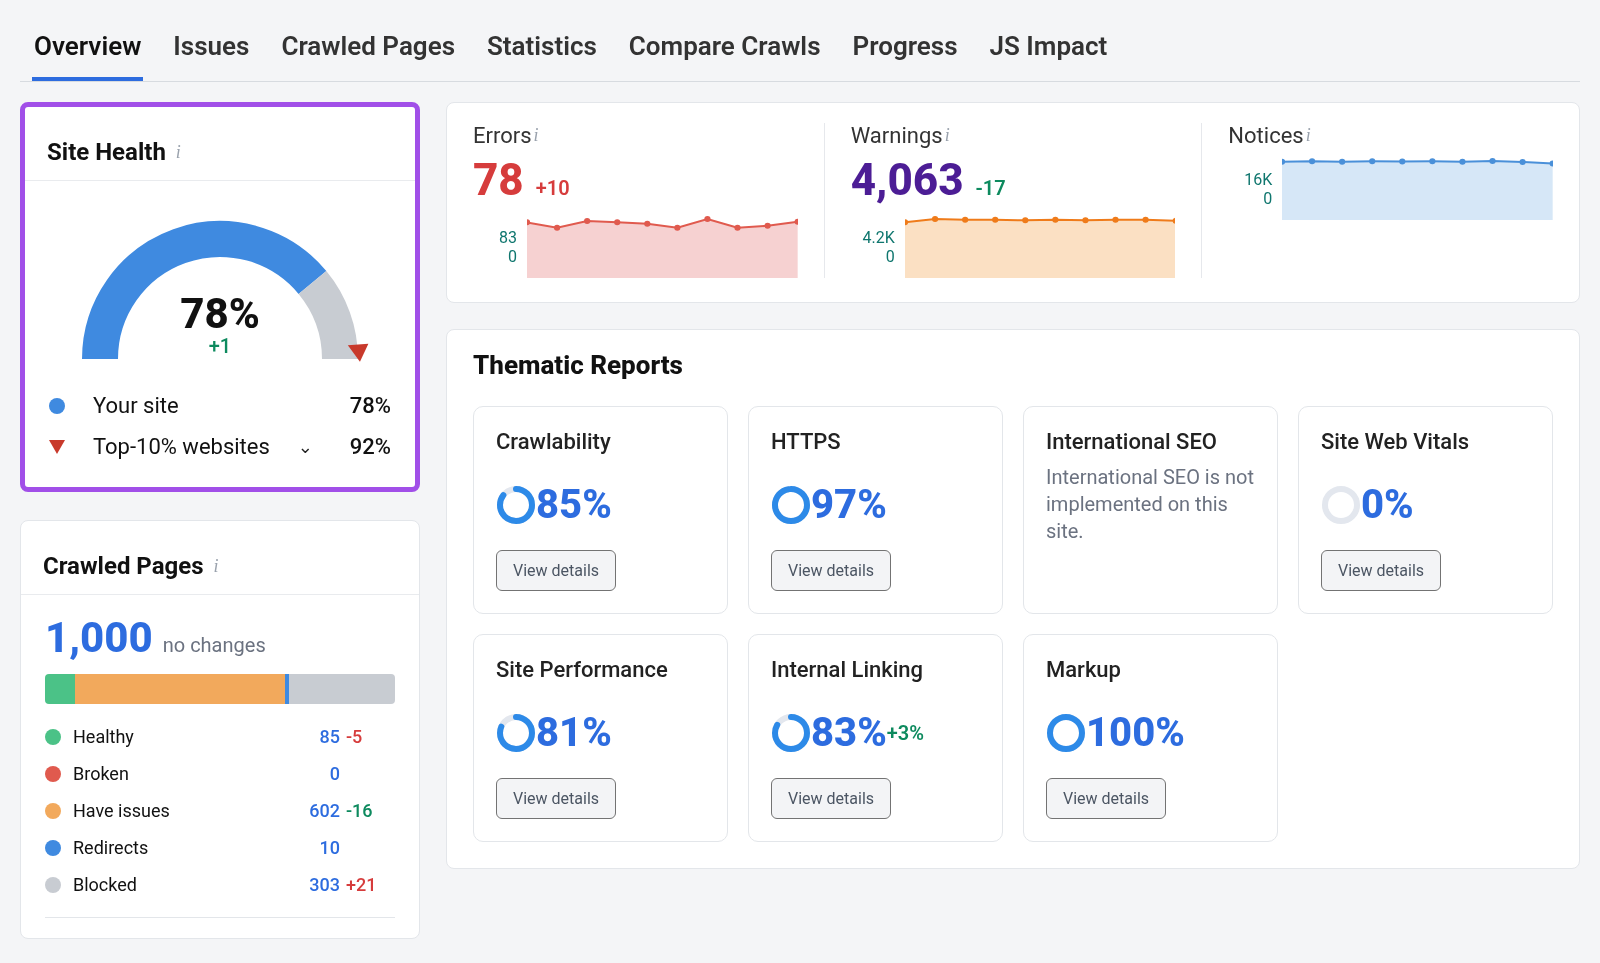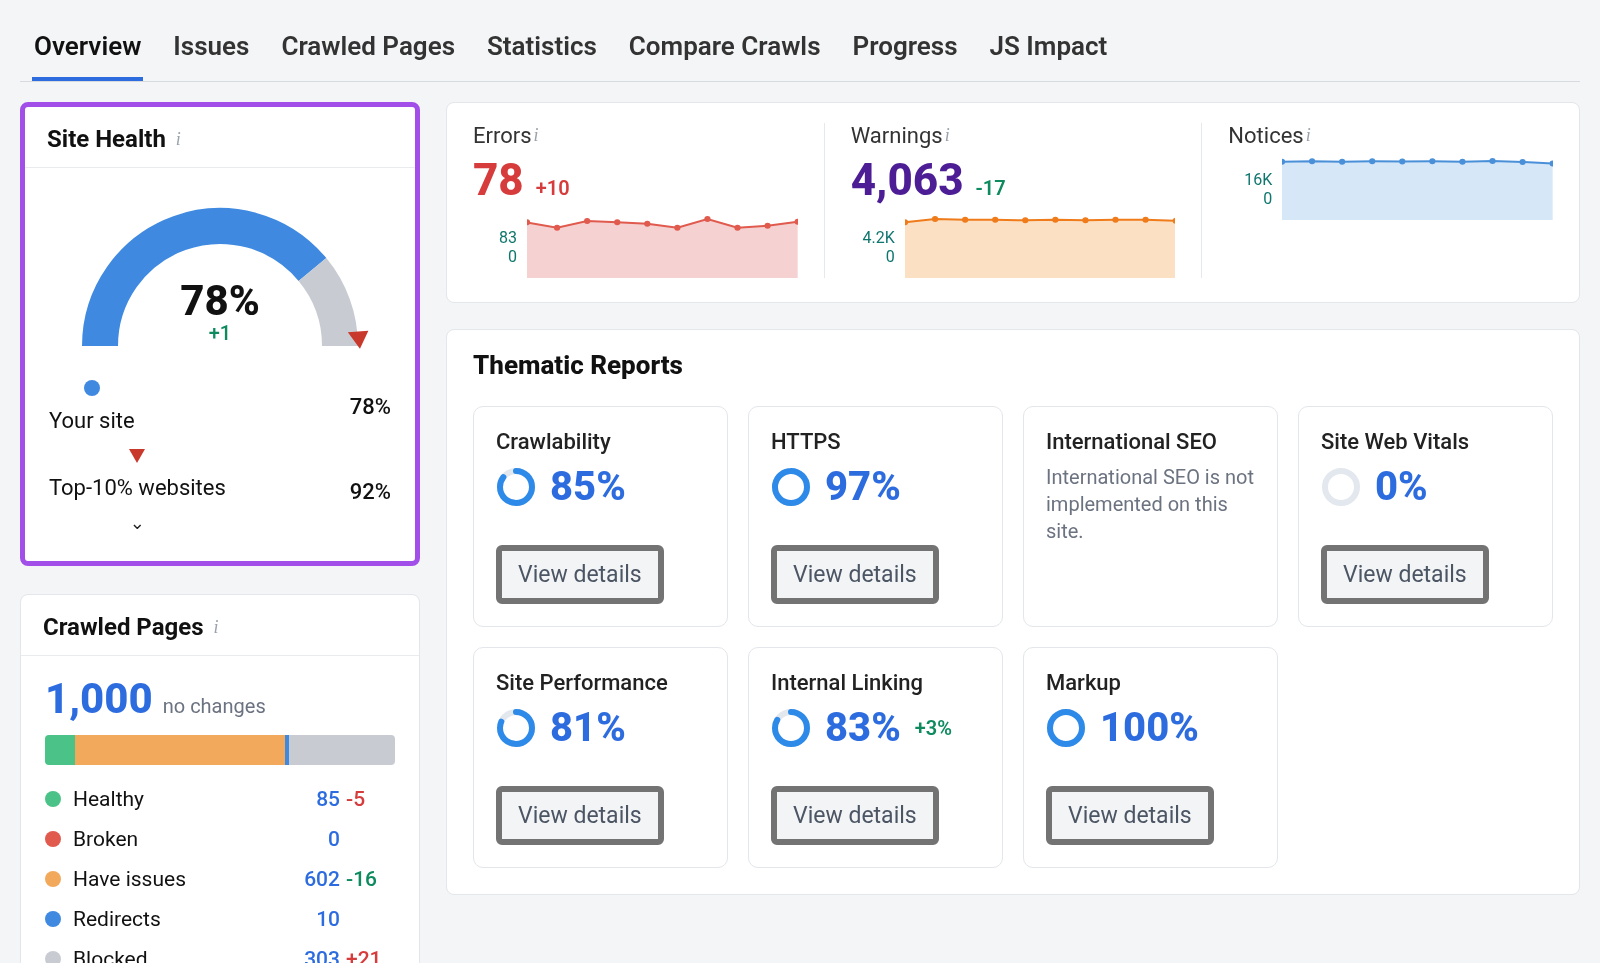--- a/index.html
+++ b/index.html
@@ -38,20 +38,21 @@
     background: #fff;
     border: 1px solid #e3e6ea;
     border-radius: 8px;
   }
   .card-header {
     padding: 18px 22px 14px 22px;
     border-bottom: 1px solid #e9ebee;
     display: flex;
     align-items: center;
     gap: 10px;
+    margin-top: 13px;
   }
   .card-title { font-size: 24px; font-weight: 700; }
   .info-icon {
     font-size: 18px; font-style: italic; font-family: Georgia, serif;
     color: #9aa2ad; cursor: pointer;
   }
 
   
   .site-health { border: 5px solid #a14fe8; }
 
@@ -68,40 +69,40 @@
   }
   .gauge-needle {
     position:absolute; right:5px; top:140px;
     width:0;height:0;border-top:10px solid transparent;border-bottom:10px solid transparent;
     border-right:18px solid #c8392b;
     transform: rotate(25deg);
   }
 
   .sh-legend { padding: 12px 24px 20px 24px; font-size: 22px; }
   .sh-row { display:flex; align-items:center; justify-content:space-between; padding: 8px 0; }
-  .sh-left { display:flex; align-items:center; gap:12px;flex-direction:column; }
+  .sh-left { display:flex; align-items:center; gap:28px; }
   .dot { width:16px; height:16px; border-radius:50%; display:inline-block; }
   .tri-down {
     width:0;height:0;border-left:8px solid transparent;border-right:8px solid transparent;
     border-top:14px solid #c8392b; display:inline-block;
   }
   .chev { font-size:18px; color:#222; }
   .sh-val { font-weight:500; }
 
   
   .cp-body { padding: 18px 24px 20px 24px; }
   .cp-top { display:flex; align-items:baseline; gap:10px; }
   .cp-count { font-size: 42px; font-weight:800; color:#2d6cdf; }
   .cp-sub { font-size:20px; color:#6b7280; }
   .cp-bar {
     display:flex; height:30px; width:100%; margin:12px 0 14px 0;
     border-radius:4px; overflow:hidden;
   }
   .cp-seg { height:100%; }
-  .cp-row { display:flex; align-items:flex-end; padding:8px 0; font-size:21px; }
+  .cp-row { display:flex; align-items:flex-end; padding:8px 0; font-size:18px; }
   .cp-label { display:flex; align-items:center; gap:12px; flex:1; }
   .cp-val { width:70px; text-align:right; color:#2d6cdf; font-weight:500; }
   .cp-delta { width:55px; text-align:left; padding-left:6px; font-weight:500; }
   .cp-divider { border-top:1px solid #e3e6ea; margin-top:14px; }
 
   
   .metrics-card { display:flex; padding: 20px 26px 24px 26px; gap:0; }
   .metric { flex:1; padding: 0 26px; border-right:1px solid #e6e8ec; }
   .metric:first-child { padding-left:0; }
   .metric:last-child { border-right:none; padding-right:0;}
@@ -117,29 +118,29 @@
   .tr-header { padding: 20px 26px 6px 26px; font-size:26px; font-weight:800; }
   .tr-grid {
     display:grid; grid-template-columns: repeat(4, 1fr);
     gap: 20px; padding: 20px 26px 26px 26px;
   }
   .tr-card {
     border:1px solid #e3e6ea; border-radius:10px; padding:22px 22px 22px 22px;
     min-height: 200px;
   }
   .tr-title { font-size:22px; font-weight:500; color:#222; }
-  .tr-valrow { display:flex; align-items:center; gap:14px; margin-top:9px; }
+  .tr-valrow { display:flex; align-items:center; margin-top:27px; }
   .ring { width:40px; height:40px; }
   .tr-pct { font-size:40px; font-weight:800; color:#2d6cdf; }
   .tr-delta { font-size:20px; font-weight:600; color:#0d8a5e; }
   .tr-msg { font-size:20px; color:#6b7280; margin-top:10px; line-height:1.35; }
   .btn {
-    display:inline-block; margin-top:35px; padding:10px 16px;
-    background:#f3f4f6; border:6px solid #737373; border-radius:6px;
-    font-size:23px; color:#4b5563; cursor:pointer;
+    display:inline-block; margin-top:22px; padding:10px 16px;
+    background:#f3f4f6; border:1px solid #737373; border-radius:6px;
+    font-size:16px; color:#4b5563; cursor:pointer;
   }
 
   
   .c-err   { color:#d63c3c; }
   .c-warn  { color:#4c1d95; }
   .c-note  { color:#2d6cdf; }
   .c-pos   { color:#0d8a5e; }
   .c-neg   { color:#d63c3c; }
 </style>
 </head>

